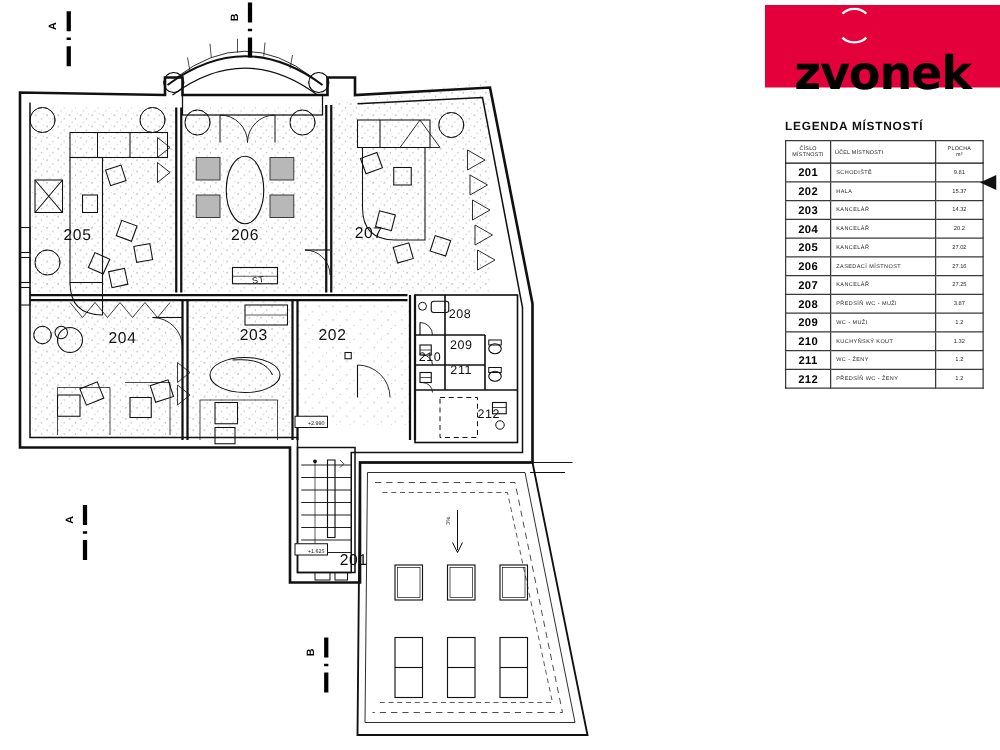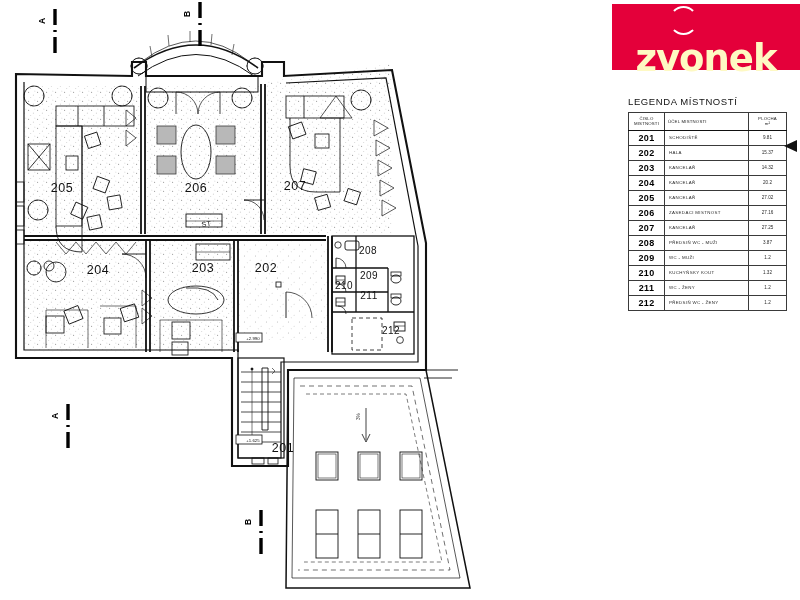--- a/index.html
+++ b/index.html
@@ -2,30 +2,30 @@
 <html><head>
 <meta charset="utf-8">
 <style>
   html,body{margin:0;padding:0;background:#ffffff;}
   body{width:800px;height:600px;position:relative;overflow:hidden;
        font-family:"Liberation Sans",sans-serif;color:#1a1a1a;}
 
   
   .logo-banner{position:absolute;left:612px;top:4px;width:188px;height:66px;
       background:#E4003A;display:flex;align-items:center;justify-content:center;}
-  .logo-text{position:relative;color:#fef9c3;font-size:37px;font-weight:bold;
+  .logo-text{position:relative;color:#000000;font-size:37px;font-weight:bold;
       letter-spacing:-1px;line-height:1;font-family:"DejaVu Sans",sans-serif;margin-top:43px;}
   .logo-ring{position:absolute;left:57px;top:2px;width:25px;height:25px;
       border:2.6px solid #fff;border-radius:50%;
       border-left-color:transparent;border-right-color:transparent;
       transform:rotate(0deg);}
 
   
   .legend-wrap{position:absolute;left:628px;top:96px;width:158px;}
-  .legend-title{font-size:9.5px;letter-spacing:.6px;margin-bottom:5px;color:#111;}
+  .legend-title{font-size:9.5px;letter-spacing:.6px;margin-bottom:5px;color:#111;font-weight:bold;}
   table.legend{border-collapse:collapse;width:158px;table-layout:fixed;
       border:1.1px solid #111;}
   table.legend th,table.legend td{border:0.7px solid #3a3a3a;}
   table.legend thead th{border-bottom:1.1px solid #111;}
   .col-num{width:36px;}
   .col-use{width:84px;}
   .col-area{width:38px;}
   thead th{font-size:4.3px;font-weight:normal;color:#222;padding:3px 1px;
       line-height:1.25;text-align:center;letter-spacing:.2px;}
   thead th.use-h{text-align:left;padding-left:3px;}

